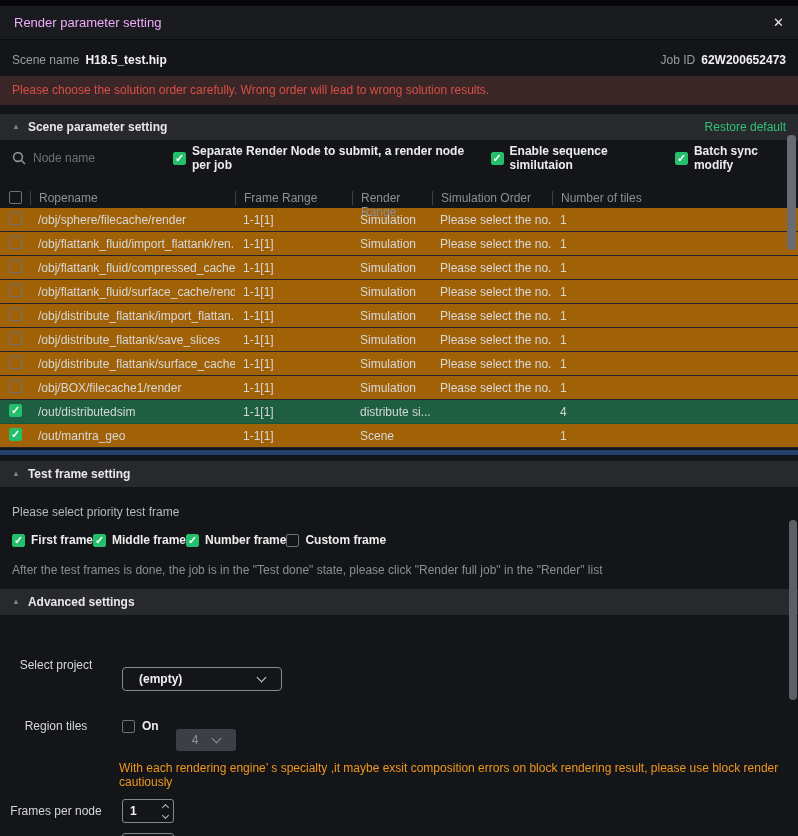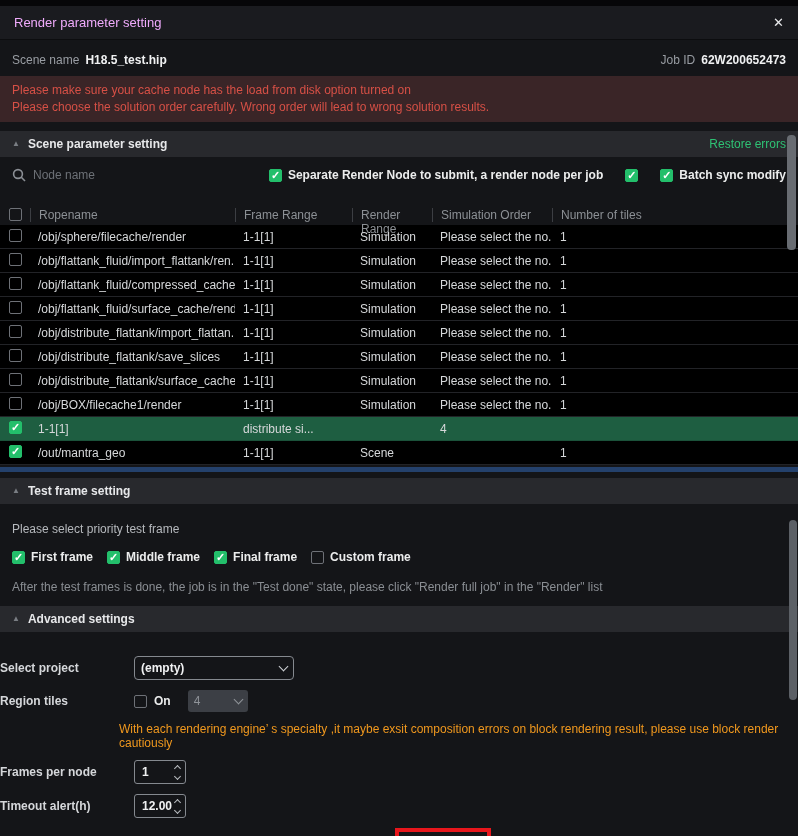--- a/index.html
+++ b/index.html
@@ -56,38 +56,38 @@
   }
   
   .tbl-header {
     display:grid; grid-template-columns:30px 205px 117px 80px 120px 1fr;
     height:20px; align-items:center; color:#8c9095; margin-top:12px;
   }
   .tbl-header .hc { padding-left:8px; height:14px; line-height:14px; border-left:1px solid #3c3e43; }
   .tbl-header .hc.first { border-left:none; padding-left:9px; }
   .tbl-rows .row {
     display:grid; grid-template-columns:30px 205px 117px 80px 120px 1fr;
-    height:24px; align-items:center; border-bottom:1px solid #222327; background:#000000;
+    height:24px; align-items:center; border-bottom:1px solid #222327; background:#a16207;
   }
   .tbl-rows .row.selected { background:#1e5e41; border-bottom-color:#1b523a; }
   .tbl-rows .cell { padding-left:8px; color:#d6d8da; white-space:nowrap; overflow:hidden; }
   .tbl-rows .cbcell { padding-left:9px; }
   .hscroll { height:5px; background:#24416c; margin-top:2px; }
   
   .subtitle { color:#b6b9bd; padding-left:12px; margin-top:18px; }
-  .frames-row { display:flex; align-items:center; gap:14px; padding-left:12px; margin-top:14px; }
+  .frames-row { display:flex; align-items:center; padding-left:12px; margin-top:14px; }
   .frames-row .opt span.lab { font-weight:600; }
   .note { color:#8a8e93; padding-left:12px; margin-top:16px; }
   
   .form { margin-top:24px; }
   .frow { display:flex; align-items:center; margin-bottom:10px; }
-  .flabel { width:112px; text-align:left; color:#d5d7da; margin-right:22px; flex:0 0 112px;font-weight:bold; }
+  .flabel { width:112px; text-align:center; color:#d5d7da; margin-right:10px; flex:0 0 112px; }
   .select {
     width:160px; height:24px; border:1px solid #85898f; border-radius:4px;
-    display:flex; align-items:center; justify-content:space-between; padding:0 6px; cursor:pointer;
+    display:flex; align-items:center; justify-content:space-between; padding:0 16px; cursor:pointer;margin-top:28px;
   }
   .select .selval { color:#f0f1f2; font-weight:bold; }
   .chev { width:7px; height:7px; border-right:1.5px solid #cfd2d5; border-bottom:1.5px solid #cfd2d5; transform:rotate(45deg); margin-top:-4px; }
   .select.disabled { width:60px; height:22px; background:#3c3f45; border:none; border-radius:3px; }
   .select.disabled .selval { color:#8f9399; font-weight:normal; }
   .select.disabled .chev { border-color:#8f9399; }
   .inline { display:flex; align-items:center; gap:7px; }
   .on-lab { color:#eceded; font-weight:600; margin-right:10px; }
   .block-warn { color:#f0981e; padding-left:112px; margin:2px 0 10px 7px; }
   .spin {
@@ -123,49 +123,49 @@
 <div class="info-row">
   <div>
     <span class="lbl">Scene name</span><span class="val">H18.5_test.hip</span>
   </div>
   <div>
     <span class="lbl">Job ID</span><span class="val">62W200652473</span>
   </div>
 </div>
 
 <div class="warnbox">
-  <div>Please make sure your cache node has the load from disk option turned on</div>
   <div>Please choose the solution order carefully. Wrong order will lead to wrong solution results.</div>
 </div>
 
 <div class="sect" style="margin-top:9px;">
   <div class="left">
     <span class="tri">▲</span>
     <span class="stitle">Scene parameter setting</span>
   </div>
-  <span class="restore">Restore errors</span>
+  <span class="restore">Restore default</span>
 </div>
 
 <div class="search-row">
   <div class="searchbox">
     <svg width="14" height="14" viewBox="0 0 14 14">
       <circle cx="6" cy="6" r="4.4" fill="none" stroke="#8b8f95" stroke-width="1.6"></circle>
       <line x1="9.3" y1="9.3" x2="13" y2="13" stroke="#8b8f95" stroke-width="1.6"></line>
     </svg>
     <input type="text" placeholder="Node name" style="">
   </div>
   <div class="opts">
 
       <div class="opt">
         <span class="cb checked"></span>
         <span class="lab">Separate Render Node to submit, a render node per job</span>
       </div>
 
       <div class="opt">
         <span class="cb checked"></span>
+        <span class="lab">Enable sequence similutaion</span>
       </div>
 
       <div class="opt">
         <span class="cb checked"></span>
         <span class="lab">Batch sync modify</span>
       </div>
     </div>
 </div>
 
 <div class="tbl-header">
@@ -246,20 +246,21 @@
       <div class="cell cbcell"><span class="cb"></span></div>
       <div class="cell">/obj/BOX/filecache1/render</div>
       <div class="cell">1-1[1]</div>
       <div class="cell">Simulation</div>
       <div class="cell">Please select the no...</div>
       <div class="cell">1</div>
     </div>
 
     <div class="row selected">
       <div class="cell cbcell"><span class="cb checked"></span></div>
+      <div class="cell">/out/distributedsim</div>
       <div class="cell">1-1[1]</div>
       <div class="cell">distribute si...</div>
       <div class="cell"></div>
       <div class="cell">4</div>
     </div>
 
     <div class="row">
       <div class="cell cbcell"><span class="cb checked"></span></div>
       <div class="cell">/out/mantra_geo</div>
       <div class="cell">1-1[1]</div>
@@ -287,21 +288,21 @@
       <span class="lab">First frame</span>
     </div>
 
     <div class="opt">
       <span class="cb checked"></span>
       <span class="lab">Middle frame</span>
     </div>
 
     <div class="opt">
       <span class="cb checked"></span>
-      <span class="lab">Final frame</span>
+      <span class="lab">Number frame</span>
     </div>
 
     <div class="opt">
       <span class="cb"></span>
       <span class="lab">Custom frame</span>
     </div>
   </div>
 
 <div class="note">After the test frames is done, the job is in the "Test done" state, please click "Render full job" in the "Render" list</div>
 

